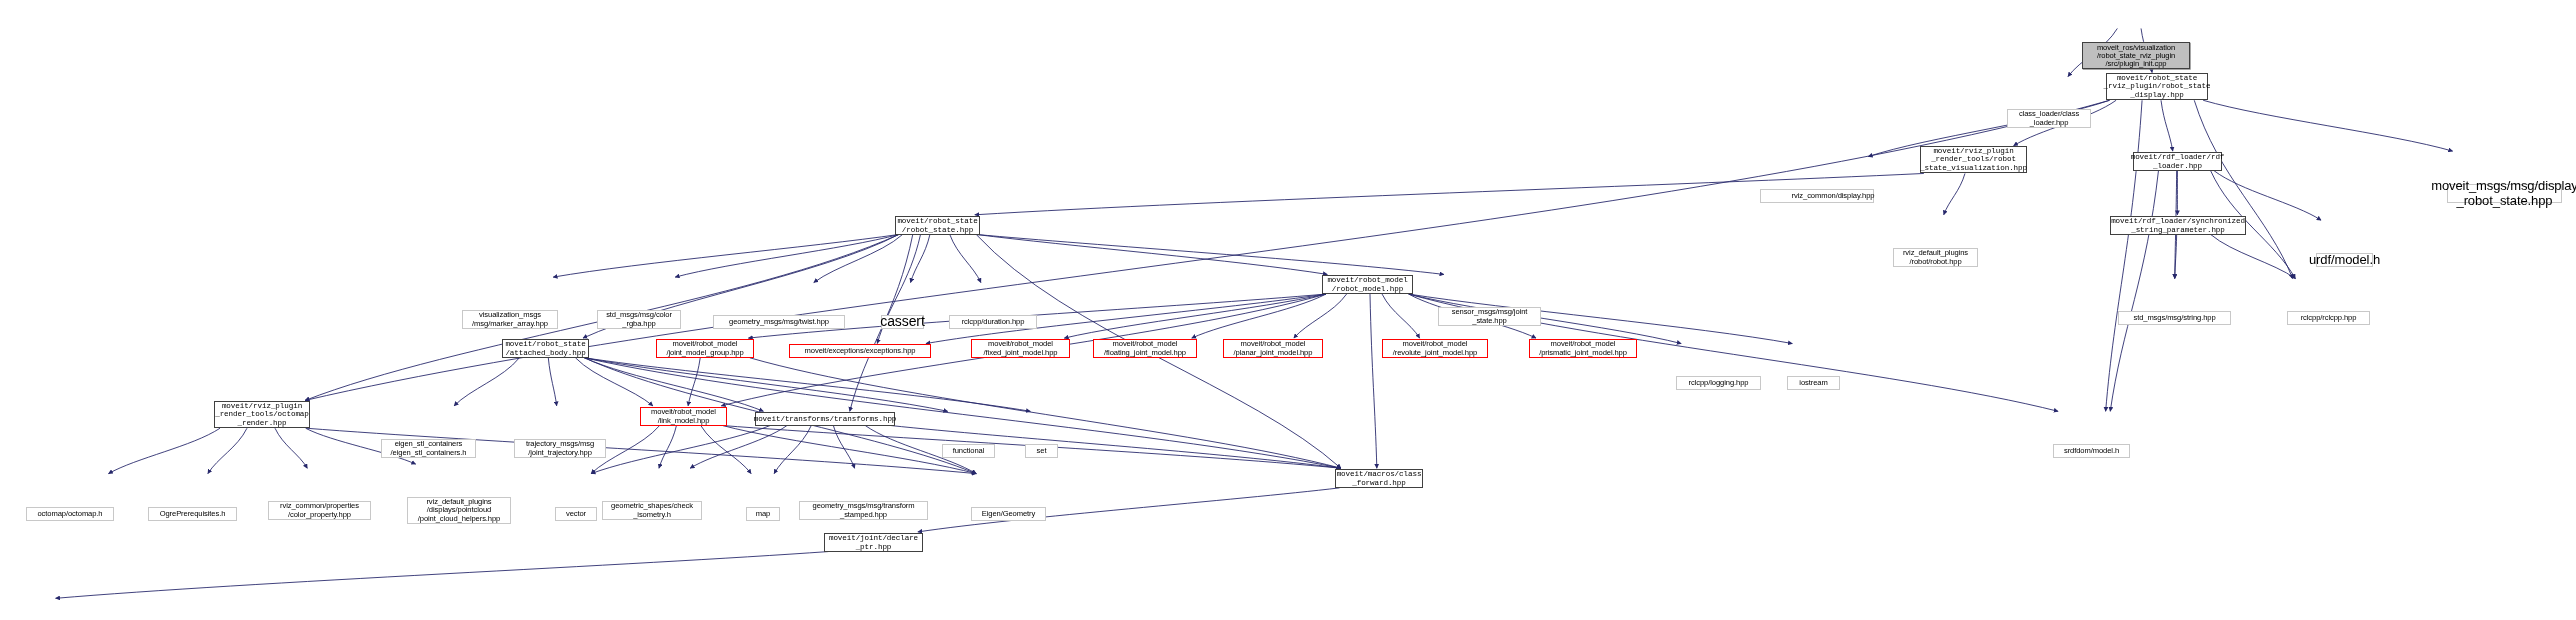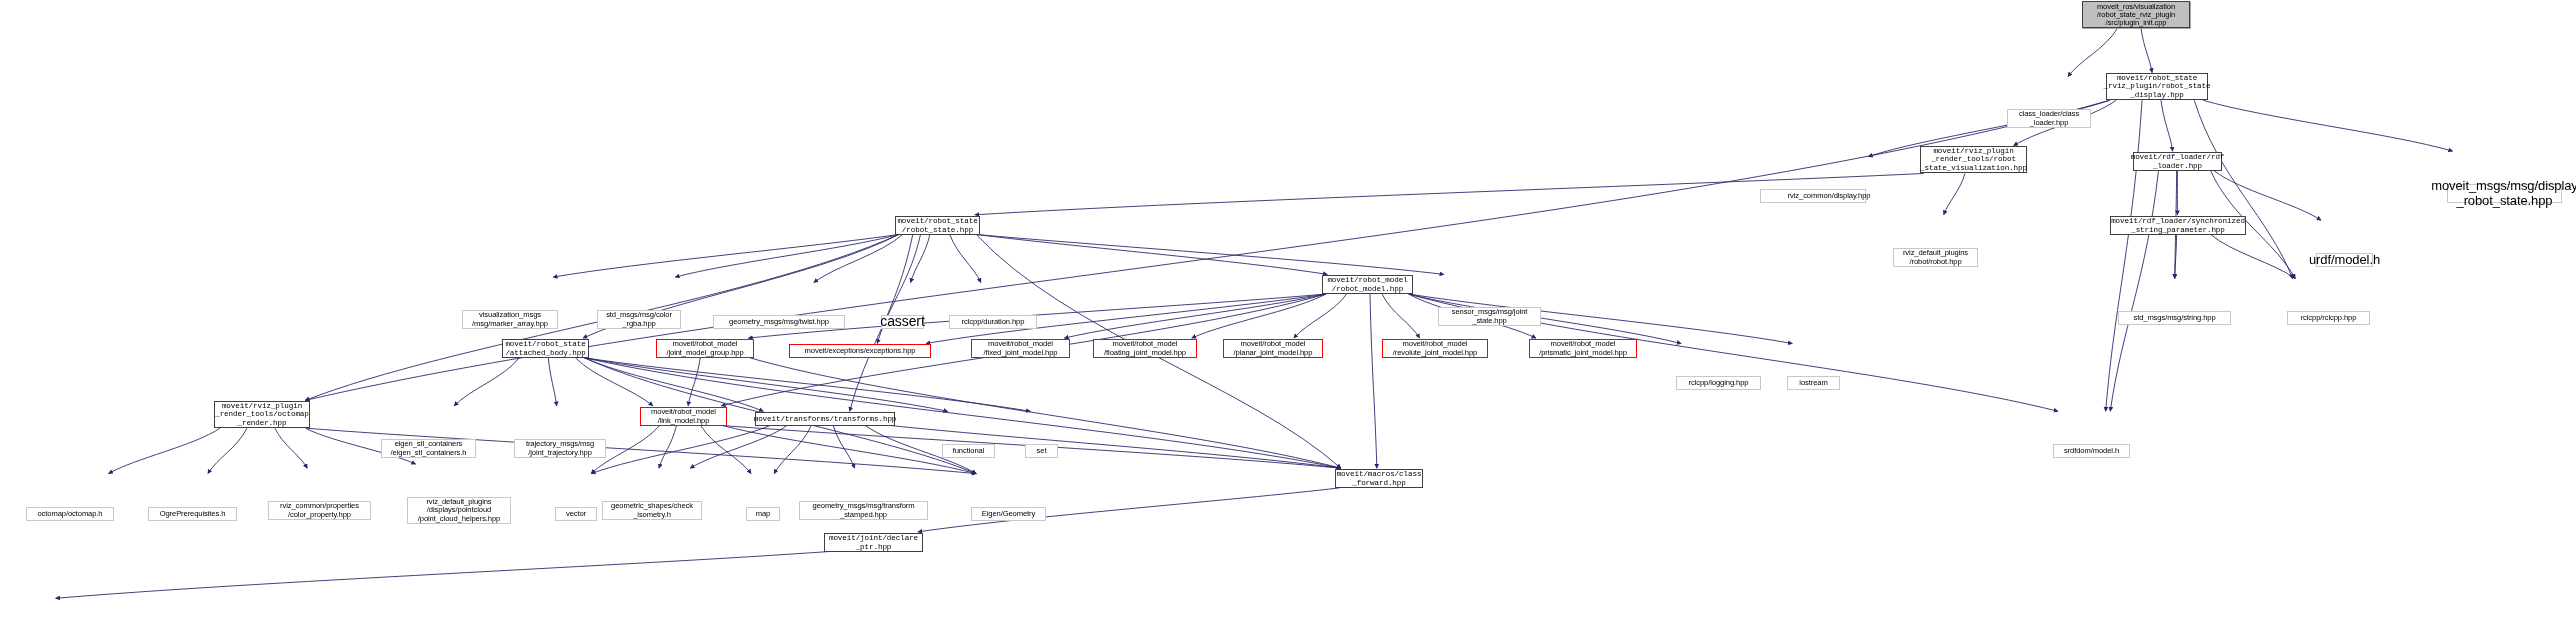--- a/index.html
+++ b/index.html
@@ -30,20 +30,21 @@
     background:#ffffff;
     white-space:pre;
     letter-spacing:-0.1px;
     z-index:3;
   }
   
   .n-root{
     background:#bfbfbf;
     border:0.7px solid #404040;
     box-shadow:0.7px 0.7px 0 0 #808080;
+    margin-top:41px;
   }
   .n-strong{
     border:0.7px solid #404040;
     font-family:Liberation Mono, monospace;
   }
   .n-plain{
     border:0.7px solid #c8c8c8;
     margin-top:32px;
   }
   .n-red{
@@ -135,21 +136,21 @@
   </svg>
   <div id="node-layer">
       <div class="node n-root" style="left: 2082px; top: 1.4px; width: 108px; height: 27px; font-size: 7.6px;">moveit_ros/visualization
 /robot_state_rviz_plugin
 /src/plugin_init.cpp</div>
       <div class="node n-plain" style="left: 2007px; top: 77px; width: 84px; height: 19px; font-size: 7.6px;">class_loader/class
 _loader.hpp</div>
       <div class="node n-strong" style="left: 2106px; top: 73px; width: 102px; height: 27px; font-size: 7.6px;">moveit/robot_state
 _rviz_plugin/robot_state
 _display.hpp</div>
-      <div class="node n-plain" style="left: 1760px; top: 157px; width: 106px; height: 13.6px; font-size: 7.6px; padding-left: 32px;">rviz_common/display.hpp</div>
+      <div class="node n-plain" style="left: 1760px; top: 157px; width: 114px; height: 13.6px; font-size: 7.6px; padding-left: 32px;">rviz_common/display.hpp</div>
       <div class="node n-strong" style="left: 1920px; top: 146px; width: 107px; height: 27px; font-size: 7.6px;">moveit/rviz_plugin
 _render_tools/robot
 _state_visualization.hpp</div>
       <div class="node n-strong" style="left: 2133px; top: 152px; width: 89px; height: 19px; font-size: 7.6px;">moveit/rdf_loader/rdf
 _loader.hpp</div>
       <div class="node n-plain" style="left: 2447px; top: 152px; width: 115px; height: 19px; font-size: 13px;">moveit_msgs/msg/display
 _robot_state.hpp</div>
       <div class="node n-plain" style="left: 1893px; top: 216px; width: 85px; height: 19px; font-size: 7.6px;">rviz_default_plugins
 /robot/robot.hpp</div>
       <div class="node n-strong" style="left: 2110px; top: 216px; width: 136px; height: 19px; font-size: 7.6px;">moveit/rdf_loader/synchronized

